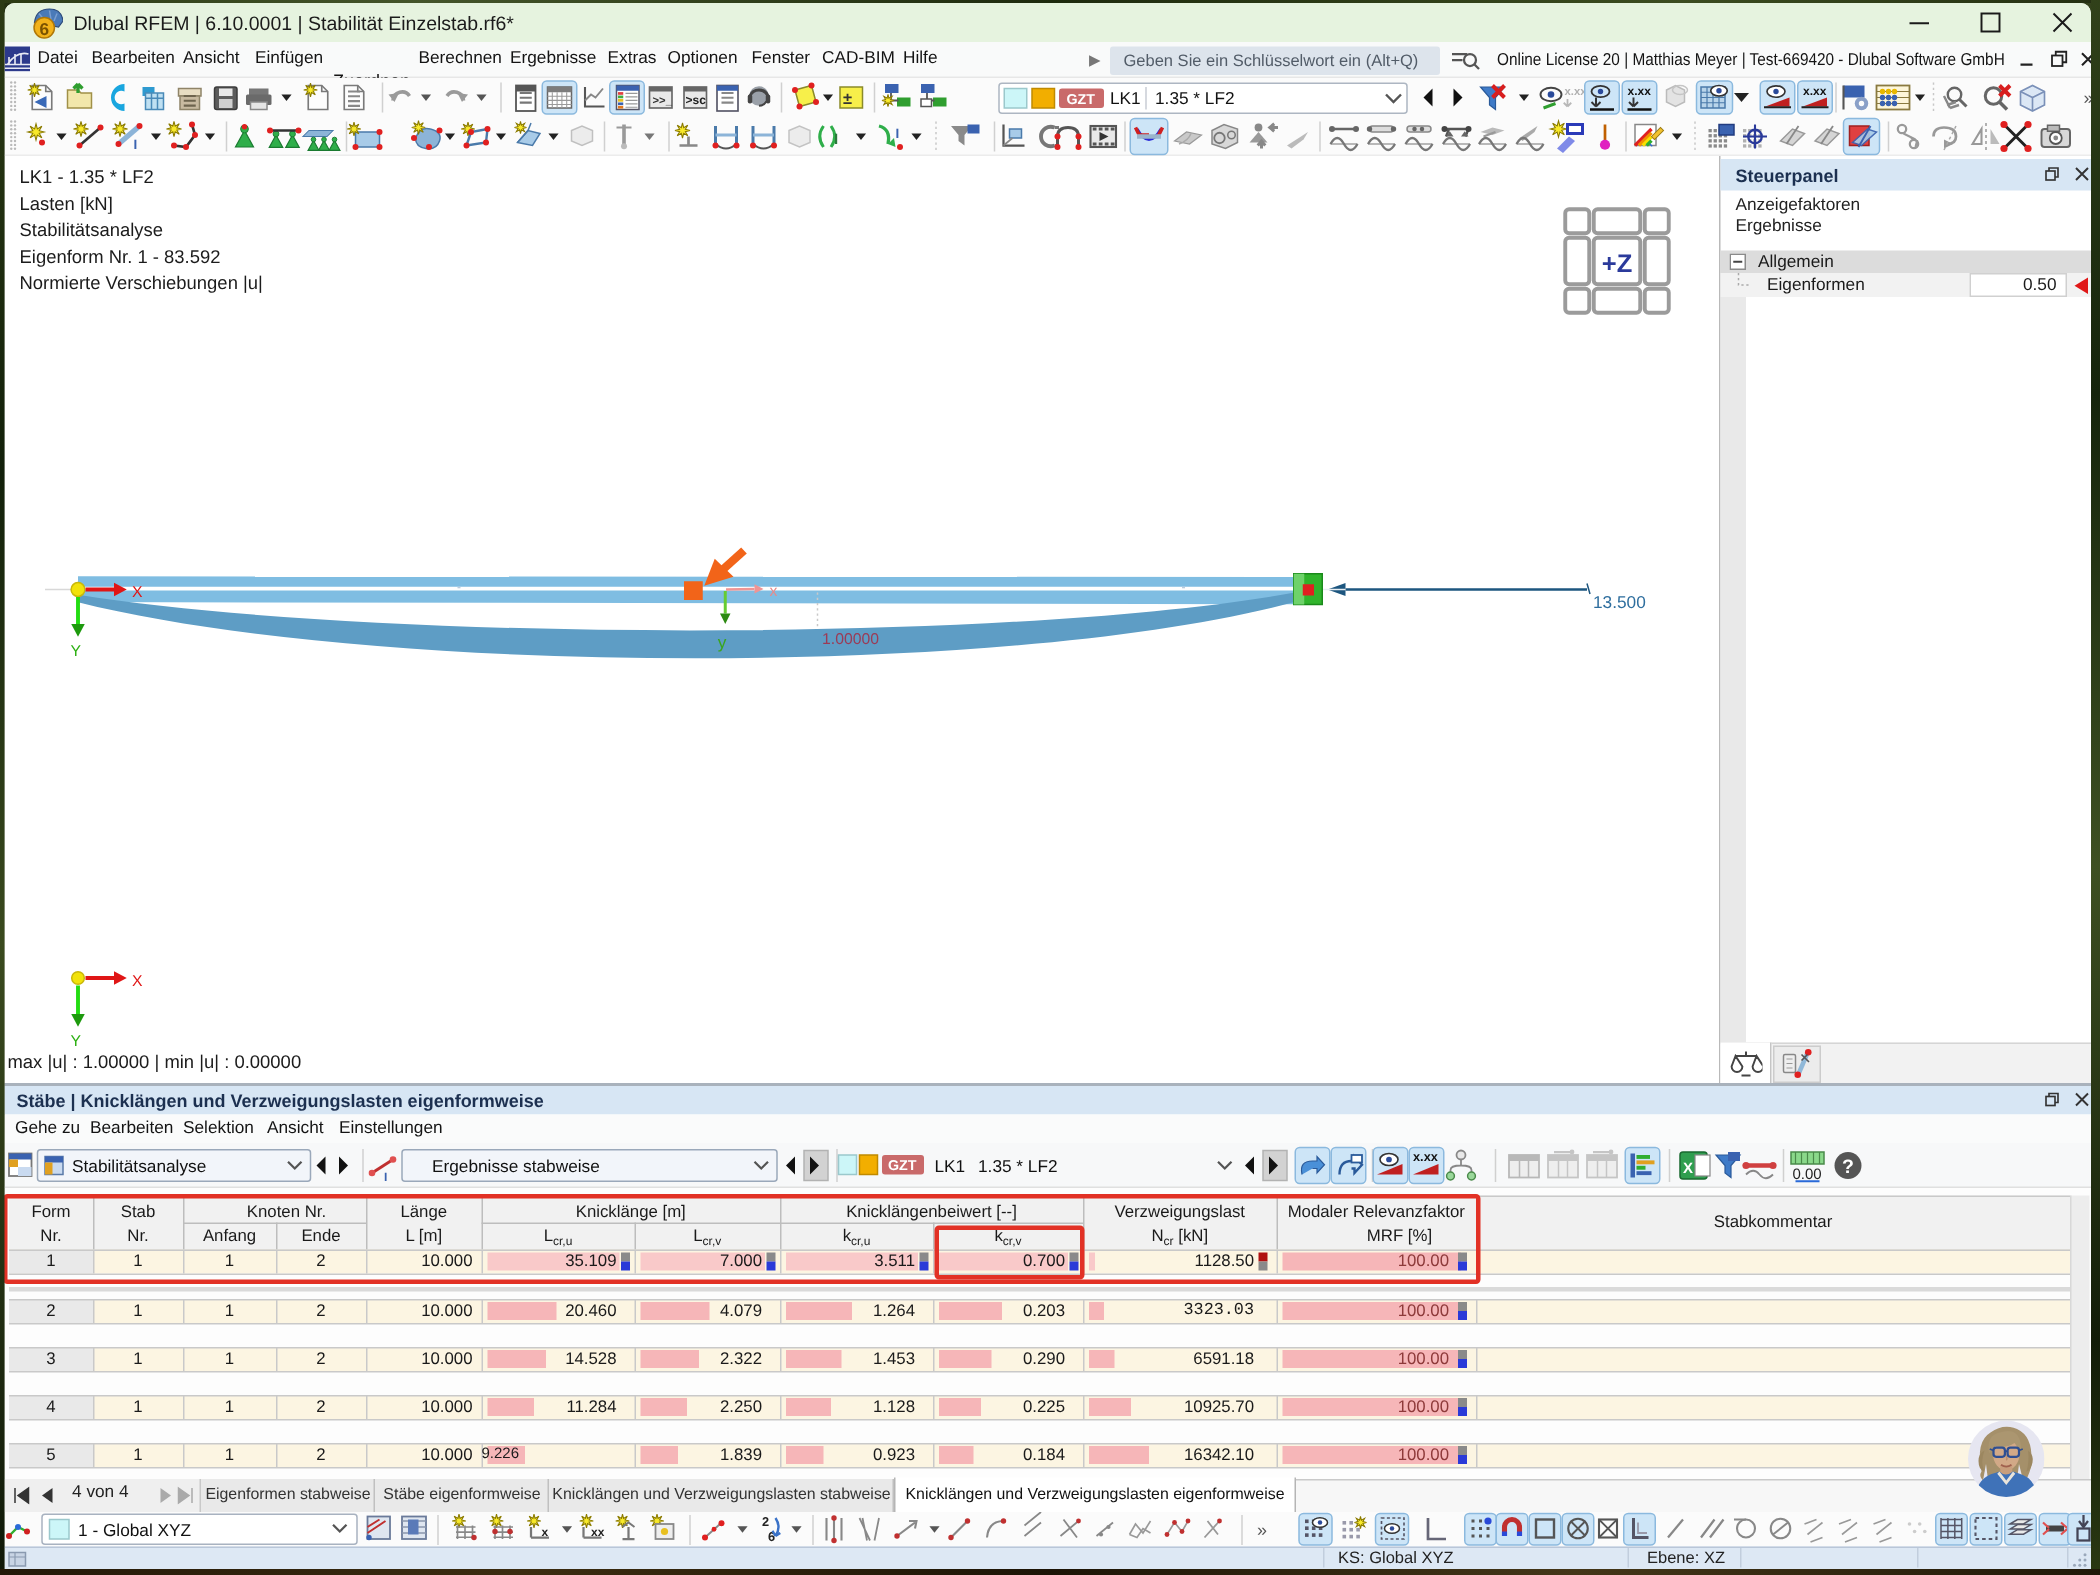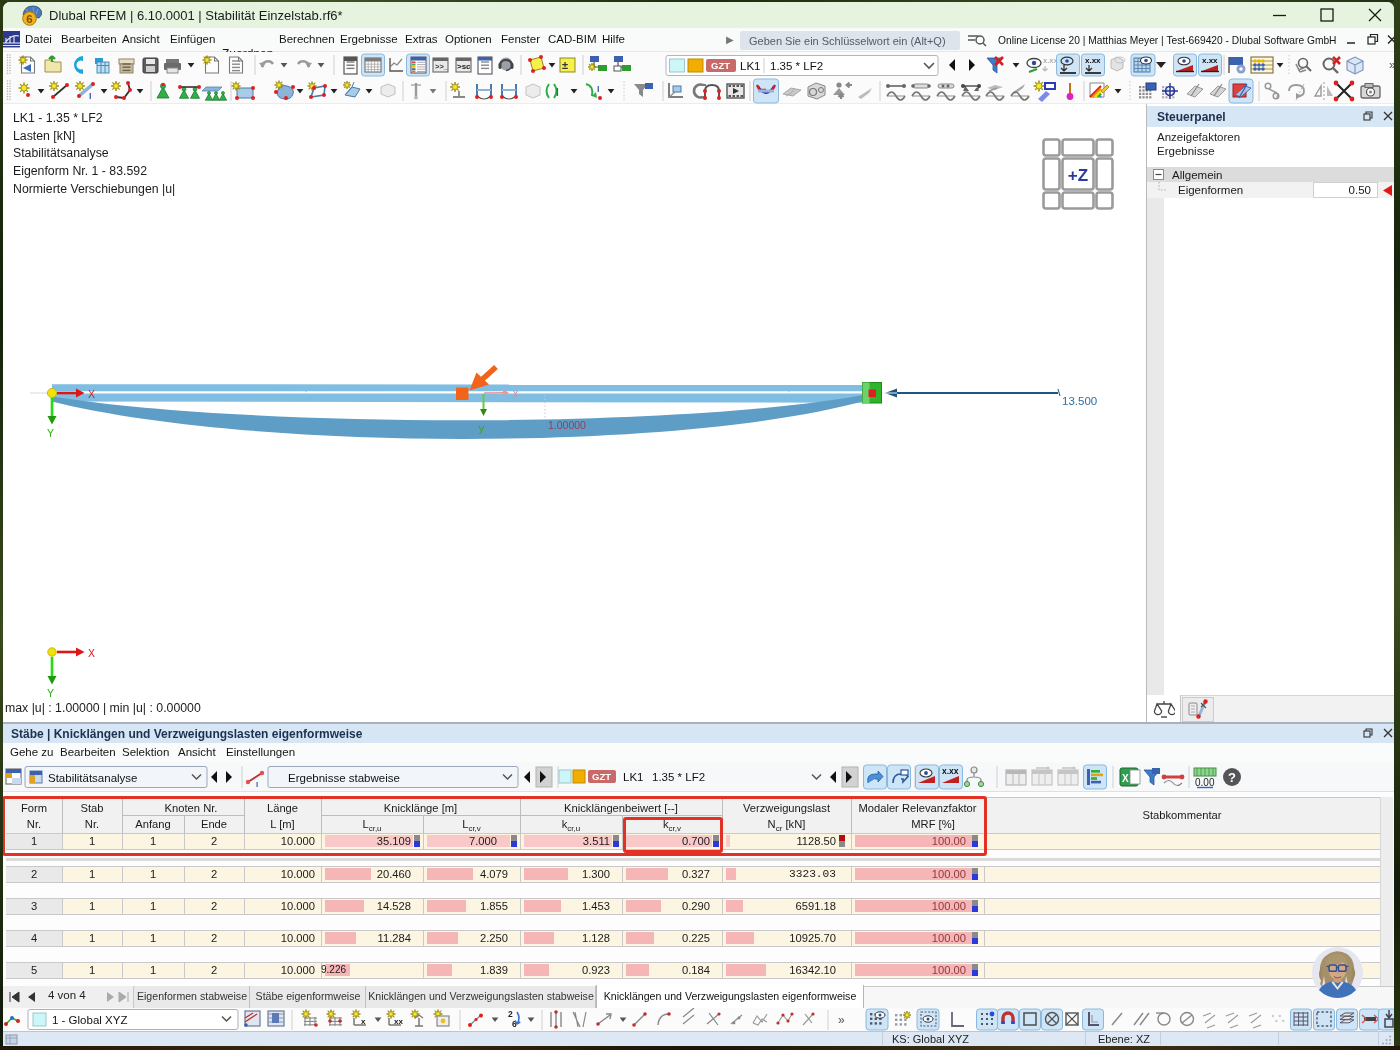--- a/index.html
+++ b/index.html
@@ -785,21 +785,21 @@
 <div class="t" style="left:6px;top:835px;width:56px;text-align:center;font-size:11.2px;color:#1a1a1a;">1</div>
 <div class="t" style="left:62px;top:835px;width:60px;text-align:center;font-size:11.2px;color:#1a1a1a;">1</div>
 <div class="t" style="left:122px;top:835px;width:62px;text-align:center;font-size:11.2px;color:#1a1a1a;">1</div>
 <div class="t" style="left:184px;top:835px;width:60px;text-align:center;font-size:11.2px;color:#1a1a1a;">2</div>
 <div class="t" style="left:244px;top:835px;width:71px;text-align:right;font-size:11.2px;color:#1a1a1a;">10.000</div>
 <div class="abs" style="left:325px;top:835px;width:88px;height:12px;background:#f9c9c9"></div>
 <div class="t" style="left:321px;top:835px;width:90px;text-align:right;font-size:11.2px;color:#1a1a1a;">35.109</div>
 <div class="abs" style="left:414px;top:834.5px;width:6px;height:6px;background:#8a8a8a"></div>
 <div class="abs" style="left:414px;top:841.0px;width:6px;height:6px;background:#2a3ad8"></div>
 <div class="abs" style="left:427px;top:835px;width:83px;height:12px;background:#f9c9c9"></div>
-<div class="t" style="left:423px;top:835px;width:74px;text-align:right;font-size:11.2px;color:#1a1a1a;">7.000</div>
+<div class="t" style="left:423px;top:835px;width:85px;text-align:right;font-size:11.2px;color:#1a1a1a;">7.000</div>
 <div class="abs" style="left:511px;top:834.5px;width:6px;height:6px;background:#8a8a8a"></div>
 <div class="abs" style="left:511px;top:841.0px;width:6px;height:6px;background:#2a3ad8"></div>
 <div class="abs" style="left:524px;top:835px;width:88px;height:12px;background:#f9c9c9"></div>
 <div class="t" style="left:520px;top:835px;width:90px;text-align:right;font-size:11.2px;color:#1a1a1a;">3.511</div>
 <div class="abs" style="left:613px;top:834.5px;width:6px;height:6px;background:#8a8a8a"></div>
 <div class="abs" style="left:613px;top:841.0px;width:6px;height:6px;background:#2a3ad8"></div>
 <div class="abs" style="left:626px;top:835px;width:86px;height:12px;background:#f9c9c9"></div>
 <div class="t" style="left:622px;top:835px;width:88px;text-align:right;font-size:11.2px;color:#1a1a1a;">0.700</div>
 <div class="abs" style="left:713px;top:834.5px;width:6px;height:6px;background:#8a8a8a"></div>
 <div class="abs" style="left:713px;top:841.0px;width:6px;height:6px;background:#2a3ad8"></div>
@@ -829,23 +829,23 @@
 <div class="t" style="left:6px;top:868px;width:56px;text-align:center;font-size:11.2px;color:#1a1a1a;">2</div>
 <div class="t" style="left:62px;top:868px;width:60px;text-align:center;font-size:11.2px;color:#1a1a1a;">1</div>
 <div class="t" style="left:122px;top:868px;width:62px;text-align:center;font-size:11.2px;color:#1a1a1a;">1</div>
 <div class="t" style="left:184px;top:868px;width:60px;text-align:center;font-size:11.2px;color:#1a1a1a;">2</div>
 <div class="t" style="left:244px;top:868px;width:71px;text-align:right;font-size:11.2px;color:#1a1a1a;">10.000</div>
 <div class="abs" style="left:325px;top:868px;width:46px;height:12px;background:#f6b6b8"></div>
 <div class="t" style="left:321px;top:868px;width:90px;text-align:right;font-size:11.2px;color:#1a1a1a;">20.460</div>
 <div class="abs" style="left:427px;top:868px;width:46px;height:12px;background:#f6b6b8"></div>
 <div class="t" style="left:423px;top:868px;width:85px;text-align:right;font-size:11.2px;color:#1a1a1a;">4.079</div>
 <div class="abs" style="left:524px;top:868px;width:44px;height:12px;background:#f6b6b8"></div>
-<div class="t" style="left:520px;top:868px;width:90px;text-align:right;font-size:11.2px;color:#1a1a1a;">1.300</div>
+<div class="t" style="left:520px;top:868px;width:90px;text-align:right;font-size:11.2px;color:#1a1a1a;">1.264</div>
 <div class="abs" style="left:626px;top:868px;width:42px;height:12px;background:#f6b6b8"></div>
-<div class="t" style="left:622px;top:868px;width:88px;text-align:right;font-size:11.2px;color:#1a1a1a;">0.327</div>
+<div class="t" style="left:622px;top:868px;width:88px;text-align:right;font-size:11.2px;color:#1a1a1a;">0.203</div>
 <div class="abs" style="left:726px;top:868px;width:10px;height:12px;background:#f6b6b8"></div>
 <div class="t" style="left:722px;top:868px;width:114px;text-align:right;font-size:11.2px;color:#1a1a1a;font-family:Liberation Mono, monospace;">3323.03</div>
 <div class="abs" style="left:855px;top:868px;width:119px;height:12px;background:#f6b6b8"></div>
 <div class="t" style="left:851px;top:868px;width:115px;text-align:right;font-size:11.2px;color:#8e3a3a;">100.00</div>
 <div class="abs" style="left:972px;top:867.5px;width:6px;height:6px;background:#8a8a8a"></div>
 <div class="abs" style="left:972px;top:874.0px;width:6px;height:6px;background:#2a3ad8"></div>
 <div class="abs" style="left:6px;top:898px;width:1374px;height:16px;background:#fcf5e2"></div>
 <div class="abs" style="left:6px;top:898px;width:56px;height:16px;background:#e9e9e9"></div>
 <div class="abs" style="left:6px;top:898px;width:1374px;height:1px;background:#c9c9c9"></div>
 <div class="abs" style="left:6px;top:914px;width:1374px;height:1px;background:#c9c9c9"></div>
@@ -861,21 +861,21 @@
 <div class="abs" style="left:851px;top:898px;width:1px;height:16px;background:#c9c9c9"></div>
 <div class="abs" style="left:984px;top:898px;width:1px;height:16px;background:#c9c9c9"></div>
 <div class="t" style="left:6px;top:900px;width:56px;text-align:center;font-size:11.2px;color:#1a1a1a;">3</div>
 <div class="t" style="left:62px;top:900px;width:60px;text-align:center;font-size:11.2px;color:#1a1a1a;">1</div>
 <div class="t" style="left:122px;top:900px;width:62px;text-align:center;font-size:11.2px;color:#1a1a1a;">1</div>
 <div class="t" style="left:184px;top:900px;width:60px;text-align:center;font-size:11.2px;color:#1a1a1a;">2</div>
 <div class="t" style="left:244px;top:900px;width:71px;text-align:right;font-size:11.2px;color:#1a1a1a;">10.000</div>
 <div class="abs" style="left:325px;top:900px;width:39px;height:12px;background:#f6b6b8"></div>
 <div class="t" style="left:321px;top:900px;width:90px;text-align:right;font-size:11.2px;color:#1a1a1a;">14.528</div>
 <div class="abs" style="left:427px;top:900px;width:39px;height:12px;background:#f6b6b8"></div>
-<div class="t" style="left:423px;top:900px;width:85px;text-align:right;font-size:11.2px;color:#1a1a1a;">1.855</div>
+<div class="t" style="left:423px;top:900px;width:85px;text-align:right;font-size:11.2px;color:#1a1a1a;">2.322</div>
 <div class="abs" style="left:524px;top:900px;width:37px;height:12px;background:#f6b6b8"></div>
 <div class="t" style="left:520px;top:900px;width:90px;text-align:right;font-size:11.2px;color:#1a1a1a;">1.453</div>
 <div class="abs" style="left:626px;top:900px;width:35px;height:12px;background:#f6b6b8"></div>
 <div class="t" style="left:622px;top:900px;width:88px;text-align:right;font-size:11.2px;color:#1a1a1a;">0.290</div>
 <div class="abs" style="left:726px;top:900px;width:17px;height:12px;background:#f6b6b8"></div>
 <div class="t" style="left:722px;top:900px;width:114px;text-align:right;font-size:11.2px;color:#1a1a1a;">6591.18</div>
 <div class="abs" style="left:855px;top:900px;width:119px;height:12px;background:#f6b6b8"></div>
 <div class="t" style="left:851px;top:900px;width:115px;text-align:right;font-size:11.2px;color:#8e3a3a;">100.00</div>
 <div class="abs" style="left:972px;top:899.5px;width:6px;height:6px;background:#8a8a8a"></div>
 <div class="abs" style="left:972px;top:906.0px;width:6px;height:6px;background:#2a3ad8"></div>

